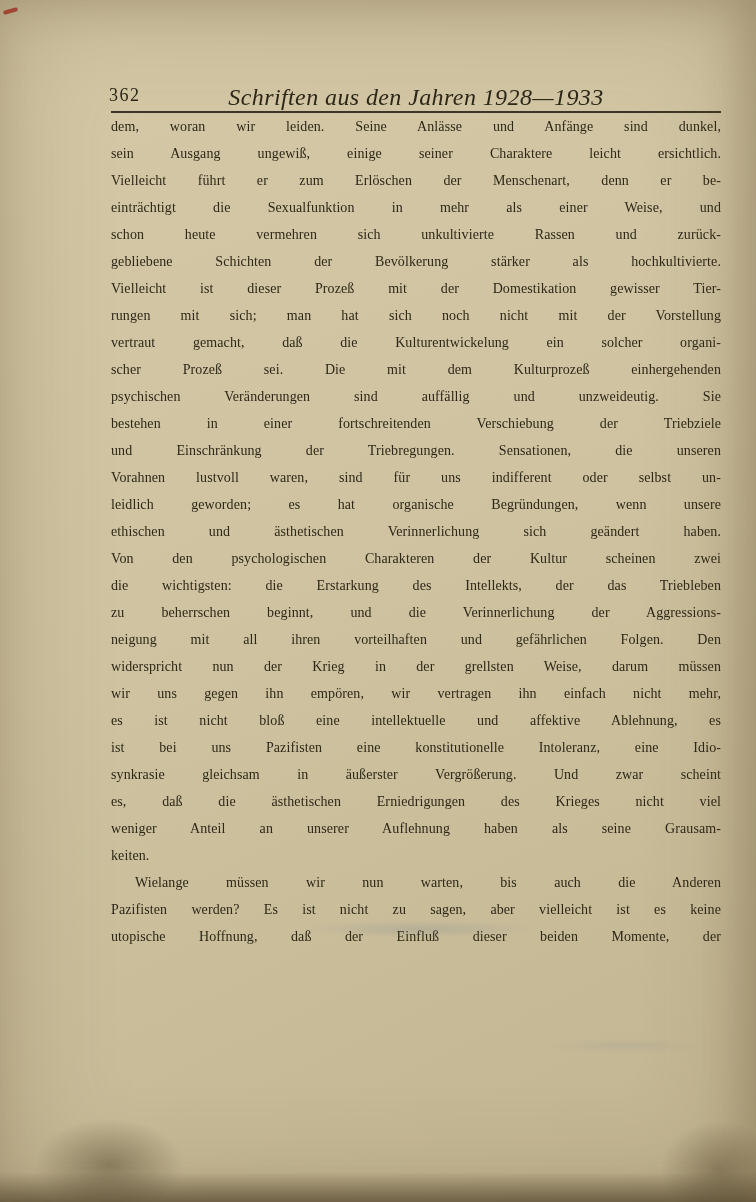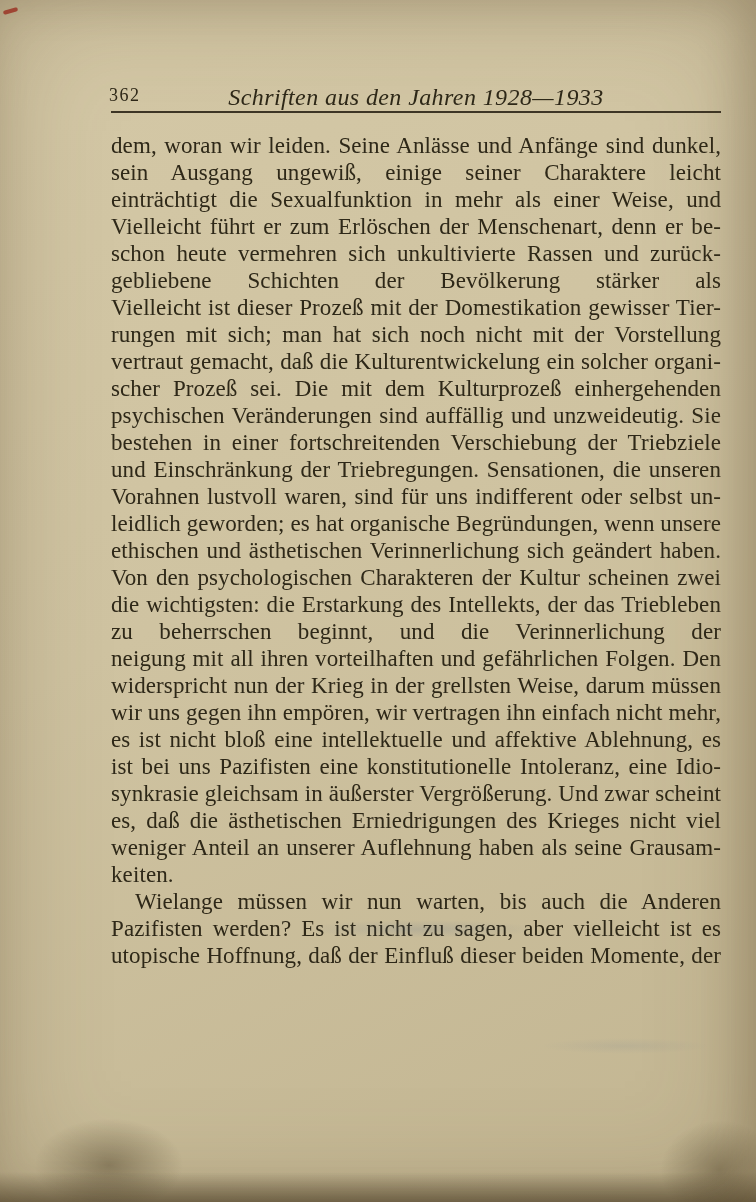--- a/index.html
+++ b/index.html
@@ -57,22 +57,21 @@
   .pagenum{
     position:absolute;left:-2px;top:1px;
     font-size:18px;letter-spacing:1.5px;
   }
   .runhead{
     display:block;text-align:center;font-style:italic;
     font-size:24px;letter-spacing:.4px;
   }
   .rule{border-bottom:2px solid var(--rule);margin-top:3px;}
   .textblock{
-    margin-top:19px;
-    font-size:23px;
+    font-size:14px;
     line-height:27px;
     letter-spacing:.1px;
     text-rendering:optimizeLegibility;
   }
   .paragraph{margin:0;}
   .line{
     text-align:justify;
     text-align-last:justify;
     height:27px;
     overflow:hidden;
@@ -90,22 +89,22 @@
   <div class="page">
     <div class="header">
       <span class="pagenum">362</span>
       <span class="runhead">Schriften aus den Jahren 1928—1933</span>
     </div>
     <div class="rule"></div>
     <div class="textblock" id="textblock">
         <div class="paragraph">
           <div class="line">dem, woran wir leiden. Seine Anlässe und Anfänge sind dunkel,</div>
           <div class="line">sein Ausgang ungewiß, einige seiner Charaktere leicht ersichtlich.</div>
+          <div class="line">Vielleicht führt er zum Erlöschen der Menschenart, denn er be-</div>
           <div class="line">einträchtigt die Sexualfunktion in mehr als einer Weise, und</div>
-          <div class="line">Vielleicht führt er zum Erlöschen der Menschenart, denn er be-</div>
           <div class="line">schon heute vermehren sich unkultivierte Rassen und zurück-</div>
           <div class="line">gebliebene Schichten der Bevölkerung stärker als hochkultivierte.</div>
           <div class="line">Vielleicht ist dieser Prozeß mit der Domestikation gewisser Tier-</div>
           <div class="line">rungen mit sich; man hat sich noch nicht mit der Vorstellung</div>
           <div class="line">vertraut gemacht, daß die Kulturentwickelung ein solcher organi-</div>
           <div class="line">scher Prozeß sei. Die mit dem Kulturprozeß einhergehenden</div>
           <div class="line">psychischen Veränderungen sind auffällig und unzweideutig. Sie</div>
           <div class="line">bestehen in einer fortschreitenden Verschiebung der Triebziele</div>
           <div class="line">und Einschränkung der Triebregungen. Sensationen, die unseren</div>
           <div class="line">Vorahnen lustvoll waren, sind für uns indifferent oder selbst un-</div>

